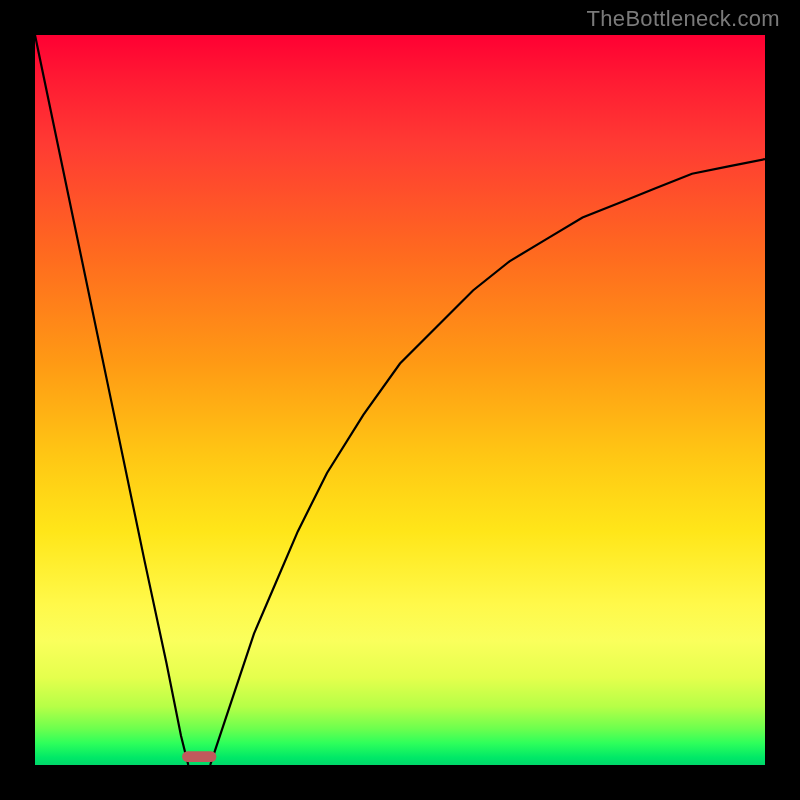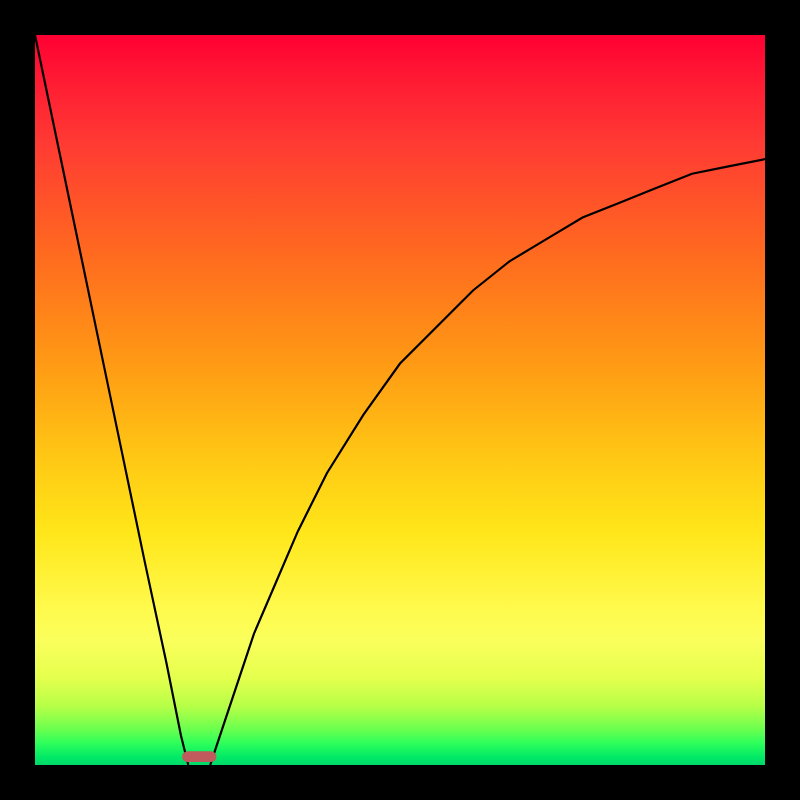--- a/index.html
+++ b/index.html
@@ -67,20 +67,21 @@
   .curve {
     fill: none;
     stroke: #000;
     stroke-width: 2.2;
   }
 </style>
 </head>
 <body>
 
 <div class="frame">
+  <div class="watermark">TheBottleneck.com</div>
 
   <div class="plot-area">
     <svg viewBox="0 0 730 730">
       <path class="curve" d="M0.00 0.00 L36.50 175.20 L73.00 350.40 L109.50 525.60 L131.40 627.80 L146.00 700.80 L153.30 730.00"></path>
       <path class="curve" d="M175.20 730.00 L189.80 686.20 L204.40 642.40 L219.00 598.60 L240.90 547.50 L262.80 496.40 L292.00 438.00 L328.50 379.60 L365.00 328.50 L401.50 292.00 L438.00 255.50 L474.50 226.30 L511.00 204.40 L547.50 182.50 L584.00 167.90 L620.50 153.30 L657.00 138.70 L693.50 131.40 L730.00 124.10"></path>
       <rect class="marker" x="147.09" y="716.13" width="34.31" height="10.95" rx="5.47"></rect>
     </svg>
   </div>
 </div>
 

